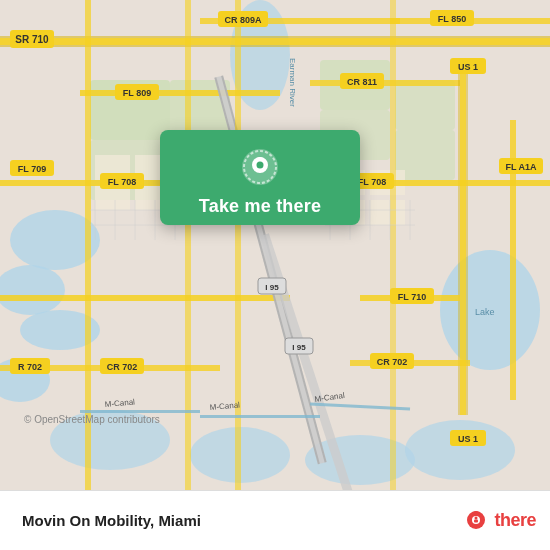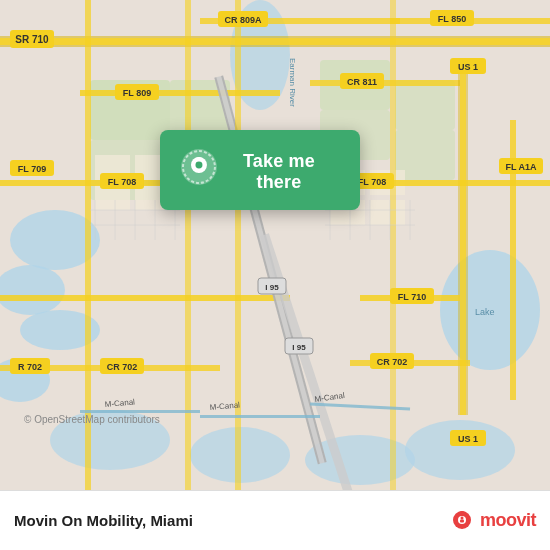--- a/index.html
+++ b/index.html
@@ -28,23 +28,23 @@
     }
 
     
     #tooltip-card {
       position: absolute;
       top: 130px;
       left: 160px;
       width: 200px;
       background: #3daa6e;
       border-radius: 8px;
-      padding: 18px 20px 14px 20px;
+      padding: 18px 20px 8px 20px;
       display: flex;
-      flex-direction: row;
+      flex-direction: column;
       align-items: center;
       box-shadow: 0 4px 16px rgba(0,0,0,0.3);
     }
 
     #pin-icon {
       width: 38px;
       height: 38px;
       margin-bottom: 10px;
     }
 
@@ -73,20 +73,21 @@
 
     #bottom-left {
       display: flex;
       flex-direction: column;
     }
 
     #app-title {
       font-size: 15px;
       font-weight: 600;
       color: #222;
+      margin-left: 8px;
     }
 
     #copyright-text {
       font-size: 10px;
       color: #888;
       position: absolute;
       bottom: 65px;
       left: 24px;
     }
 
@@ -298,15 +299,15 @@
 
   <div id="moovit-logo">
     <svg id="moovit-pin" viewBox="0 0 28 28" xmlns="http://www.w3.org/2000/svg">
       <ellipse cx="14" cy="13" rx="9" ry="9" fill="#e84040"></ellipse>
       <path d="M14 22 L9 13 Q9 4 14 4 Q19 4 19 13 Z" fill="#e84040"></path>
       <circle cx="14" cy="13" r="4" fill="white"></circle>
 
       <circle cx="14" cy="11" r="1.5" fill="#e84040"></circle>
       <rect x="12" y="12.5" width="4" height="3" rx="1" fill="#e84040"></rect>
     </svg>
-    <span id="moovit-wordmark">moovit</span>
+    <span id="moovit-wordmark">there</span>
   </div>
 </div>
 
 </body></html>

